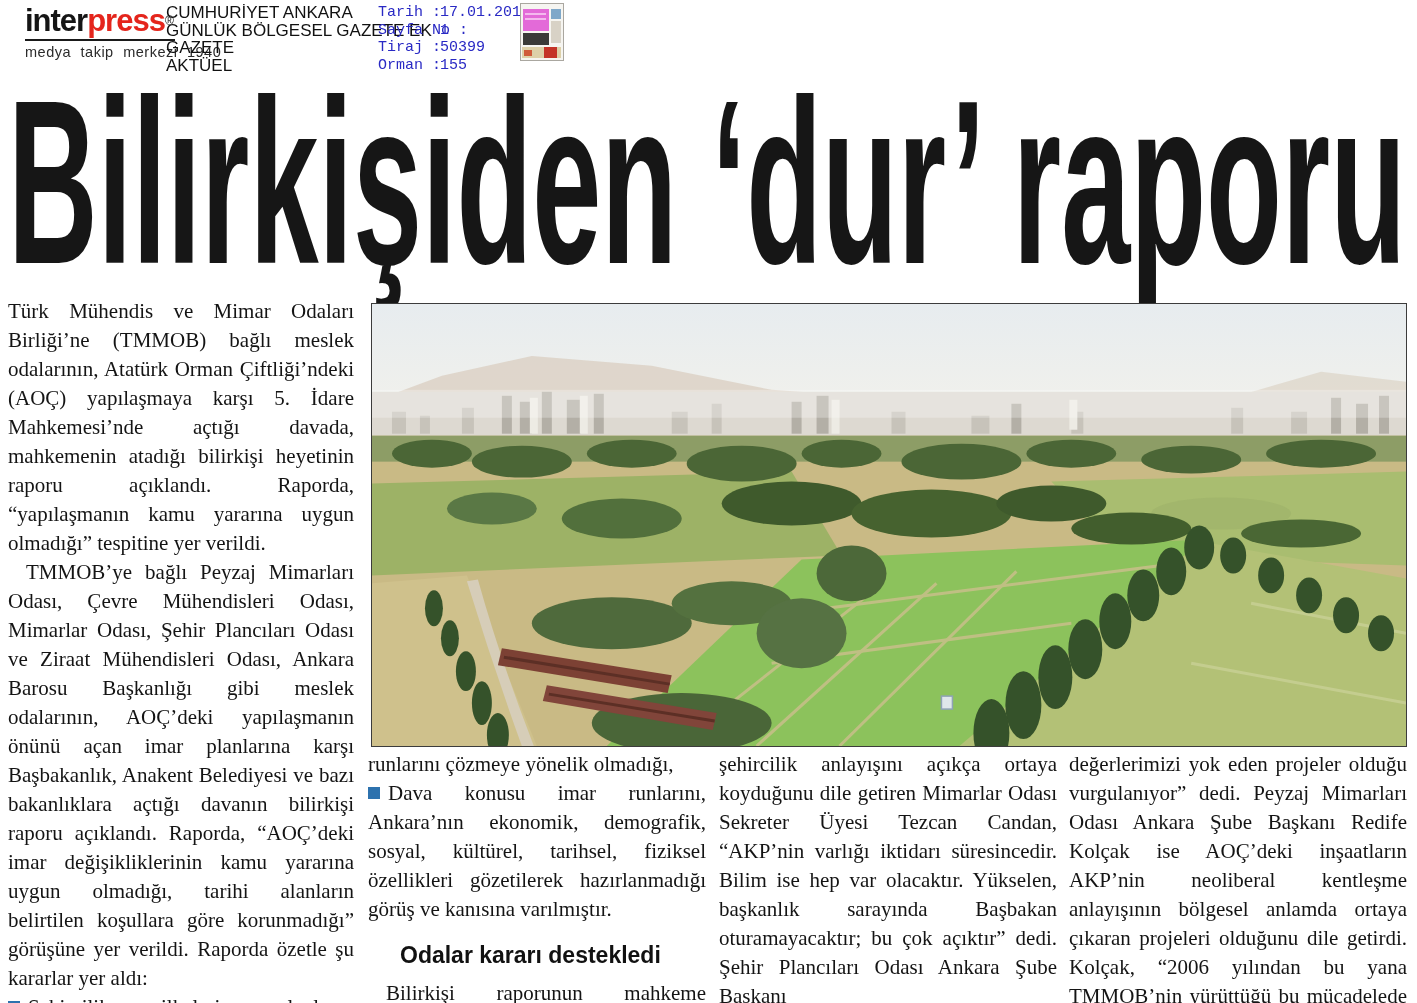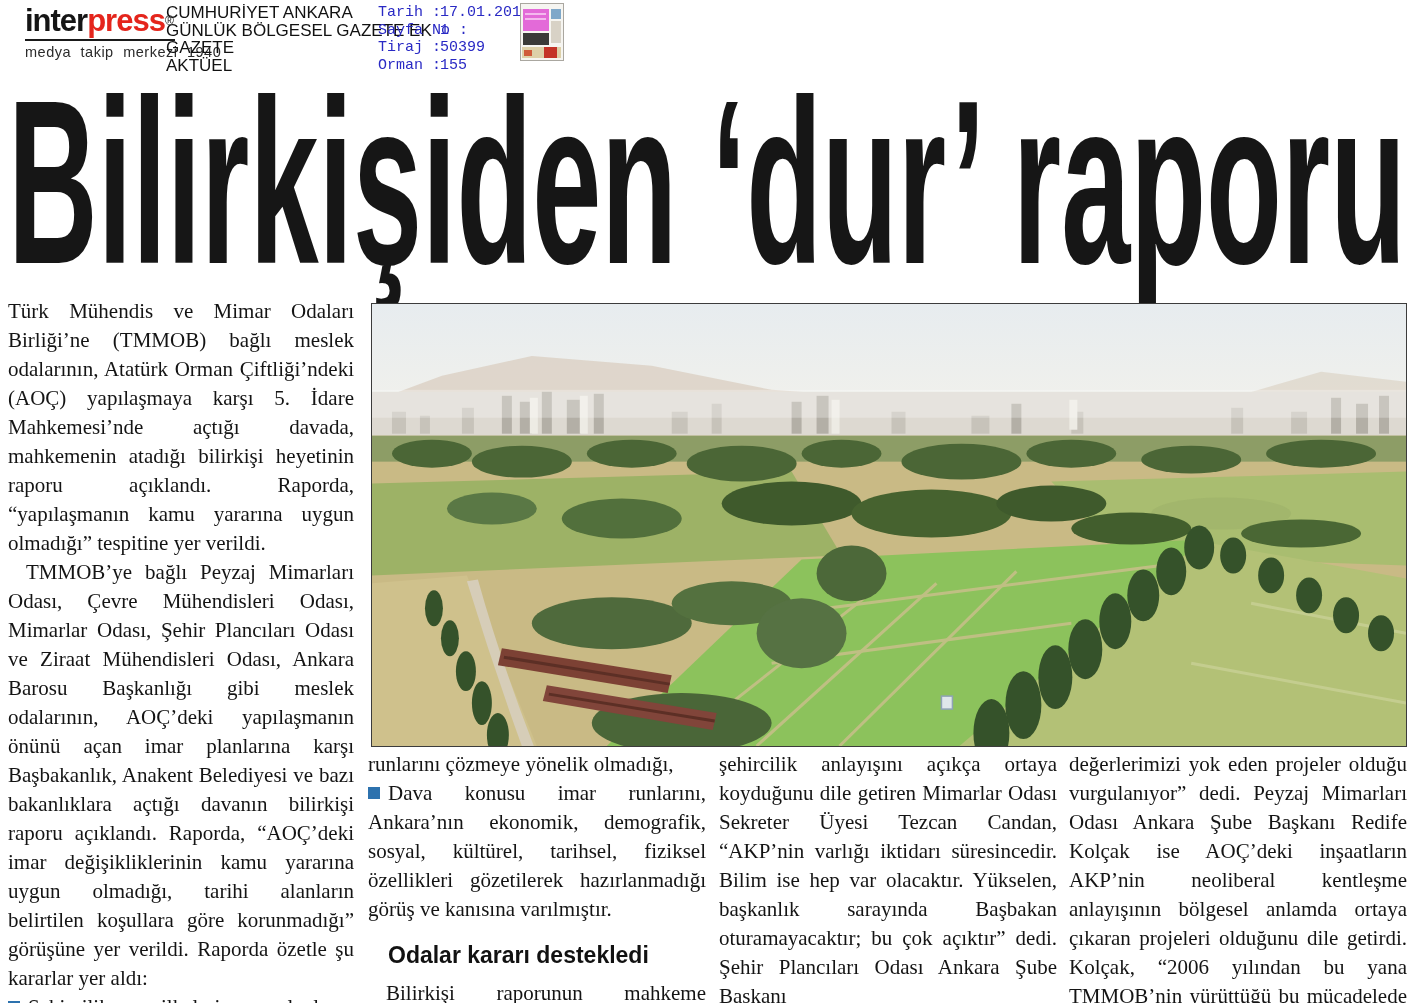--- a/index.html
+++ b/index.html
@@ -47,21 +47,21 @@
   .col1{left:8px;top:297px;width:346px;height:706px;}
   .col2{left:368px;top:750px;width:338px;height:253px;}
   .col3{left:719px;top:750px;width:338px;height:253px;}
   .col4{left:1069px;top:750px;width:338px;height:253px;}
   .para{margin:0;}
   .para.indent{text-indent:18px;}
   .bold{font-weight:normal;}
   .bullet-square{display:inline-block;width:12px;height:12px;background:#2d72ae;
                  margin-right:8px;transform:translateY(-1px);}
   .subhead{font-family:"Liberation Sans",sans-serif;font-weight:bold;font-size:23px;
-           margin:17px 0 9px 20px;text-align:left;color:#111;}
+           margin:17px 0 9px 32px;text-align:left;color:#111;}
 
   
   .photo{position:absolute;left:371px;top:303px;width:1036px;height:444px;
          border:1px solid #3c3c3c;box-sizing:border-box;overflow:hidden;}
   .photo svg{display:block;width:100%;height:100%;}
 </style>
 </head>
 <body>
 
 <div class="page">

